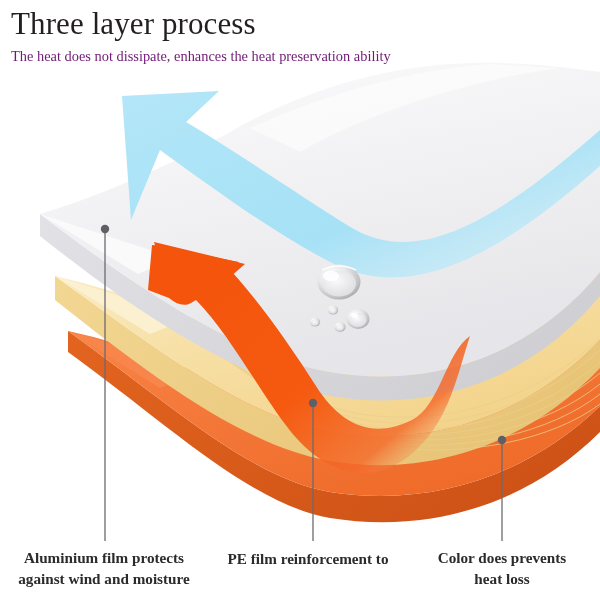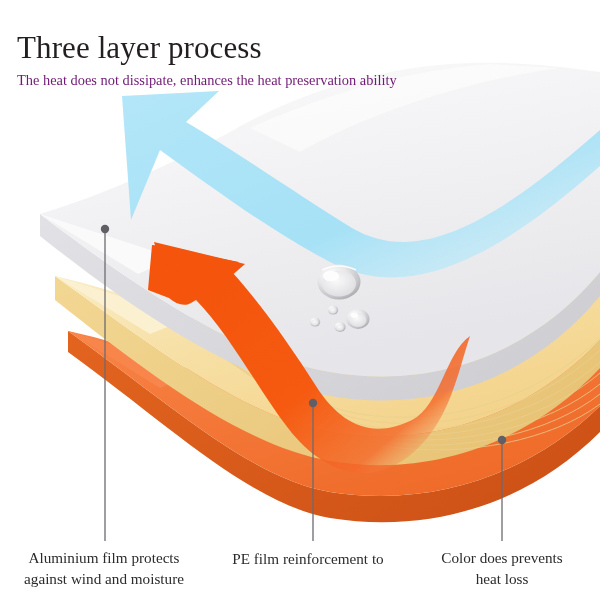--- a/index.html
+++ b/index.html
@@ -22,24 +22,23 @@
     left: 0;
     top: 0;
     width: 600px;
     height: 600px;
   }
   .head-block {
     position: absolute;
     left: 0;
     top: 0;
     width: 500px;
-    padding-left: 17px;
+    padding-left: 11px;
     box-sizing: border-box;
     z-index: 6;
-    margin-top: 24px;
   }
   .title {
     font-family: "Liberation Serif", "DejaVu Serif", serif;
     font-size: 31px;
     line-height: 36px;
     color: #231f20;
     letter-spacing: 0.1px;
     margin: 0;
     padding-top: 6px;
     font-weight: 400;
@@ -56,21 +55,21 @@
   }
   .caption {
     position: absolute;
     font-family: "Liberation Serif", "DejaVu Serif", serif;
     font-size: 15.2px;
     line-height: 21px;
     color: #2b2b2d;
     text-align: center;
     z-index: 6;
   }
-  .caption span { display: block; }
+  .caption span { display: block; font-weight: bold; }
   #cap-1 { left: 6px;   top: 547px; width: 196px; }
   #cap-2 { left: 215px; top: 548px; width: 186px; text-align: center; }
   #cap-3 { left: 416px; top: 547px; width: 172px; }
 </style>
 </head>
 <body>
 
 <div id="stage">
 
   <svg id="art" viewBox="0 0 600 600" xmlns="http://www.w3.org/2000/svg">

